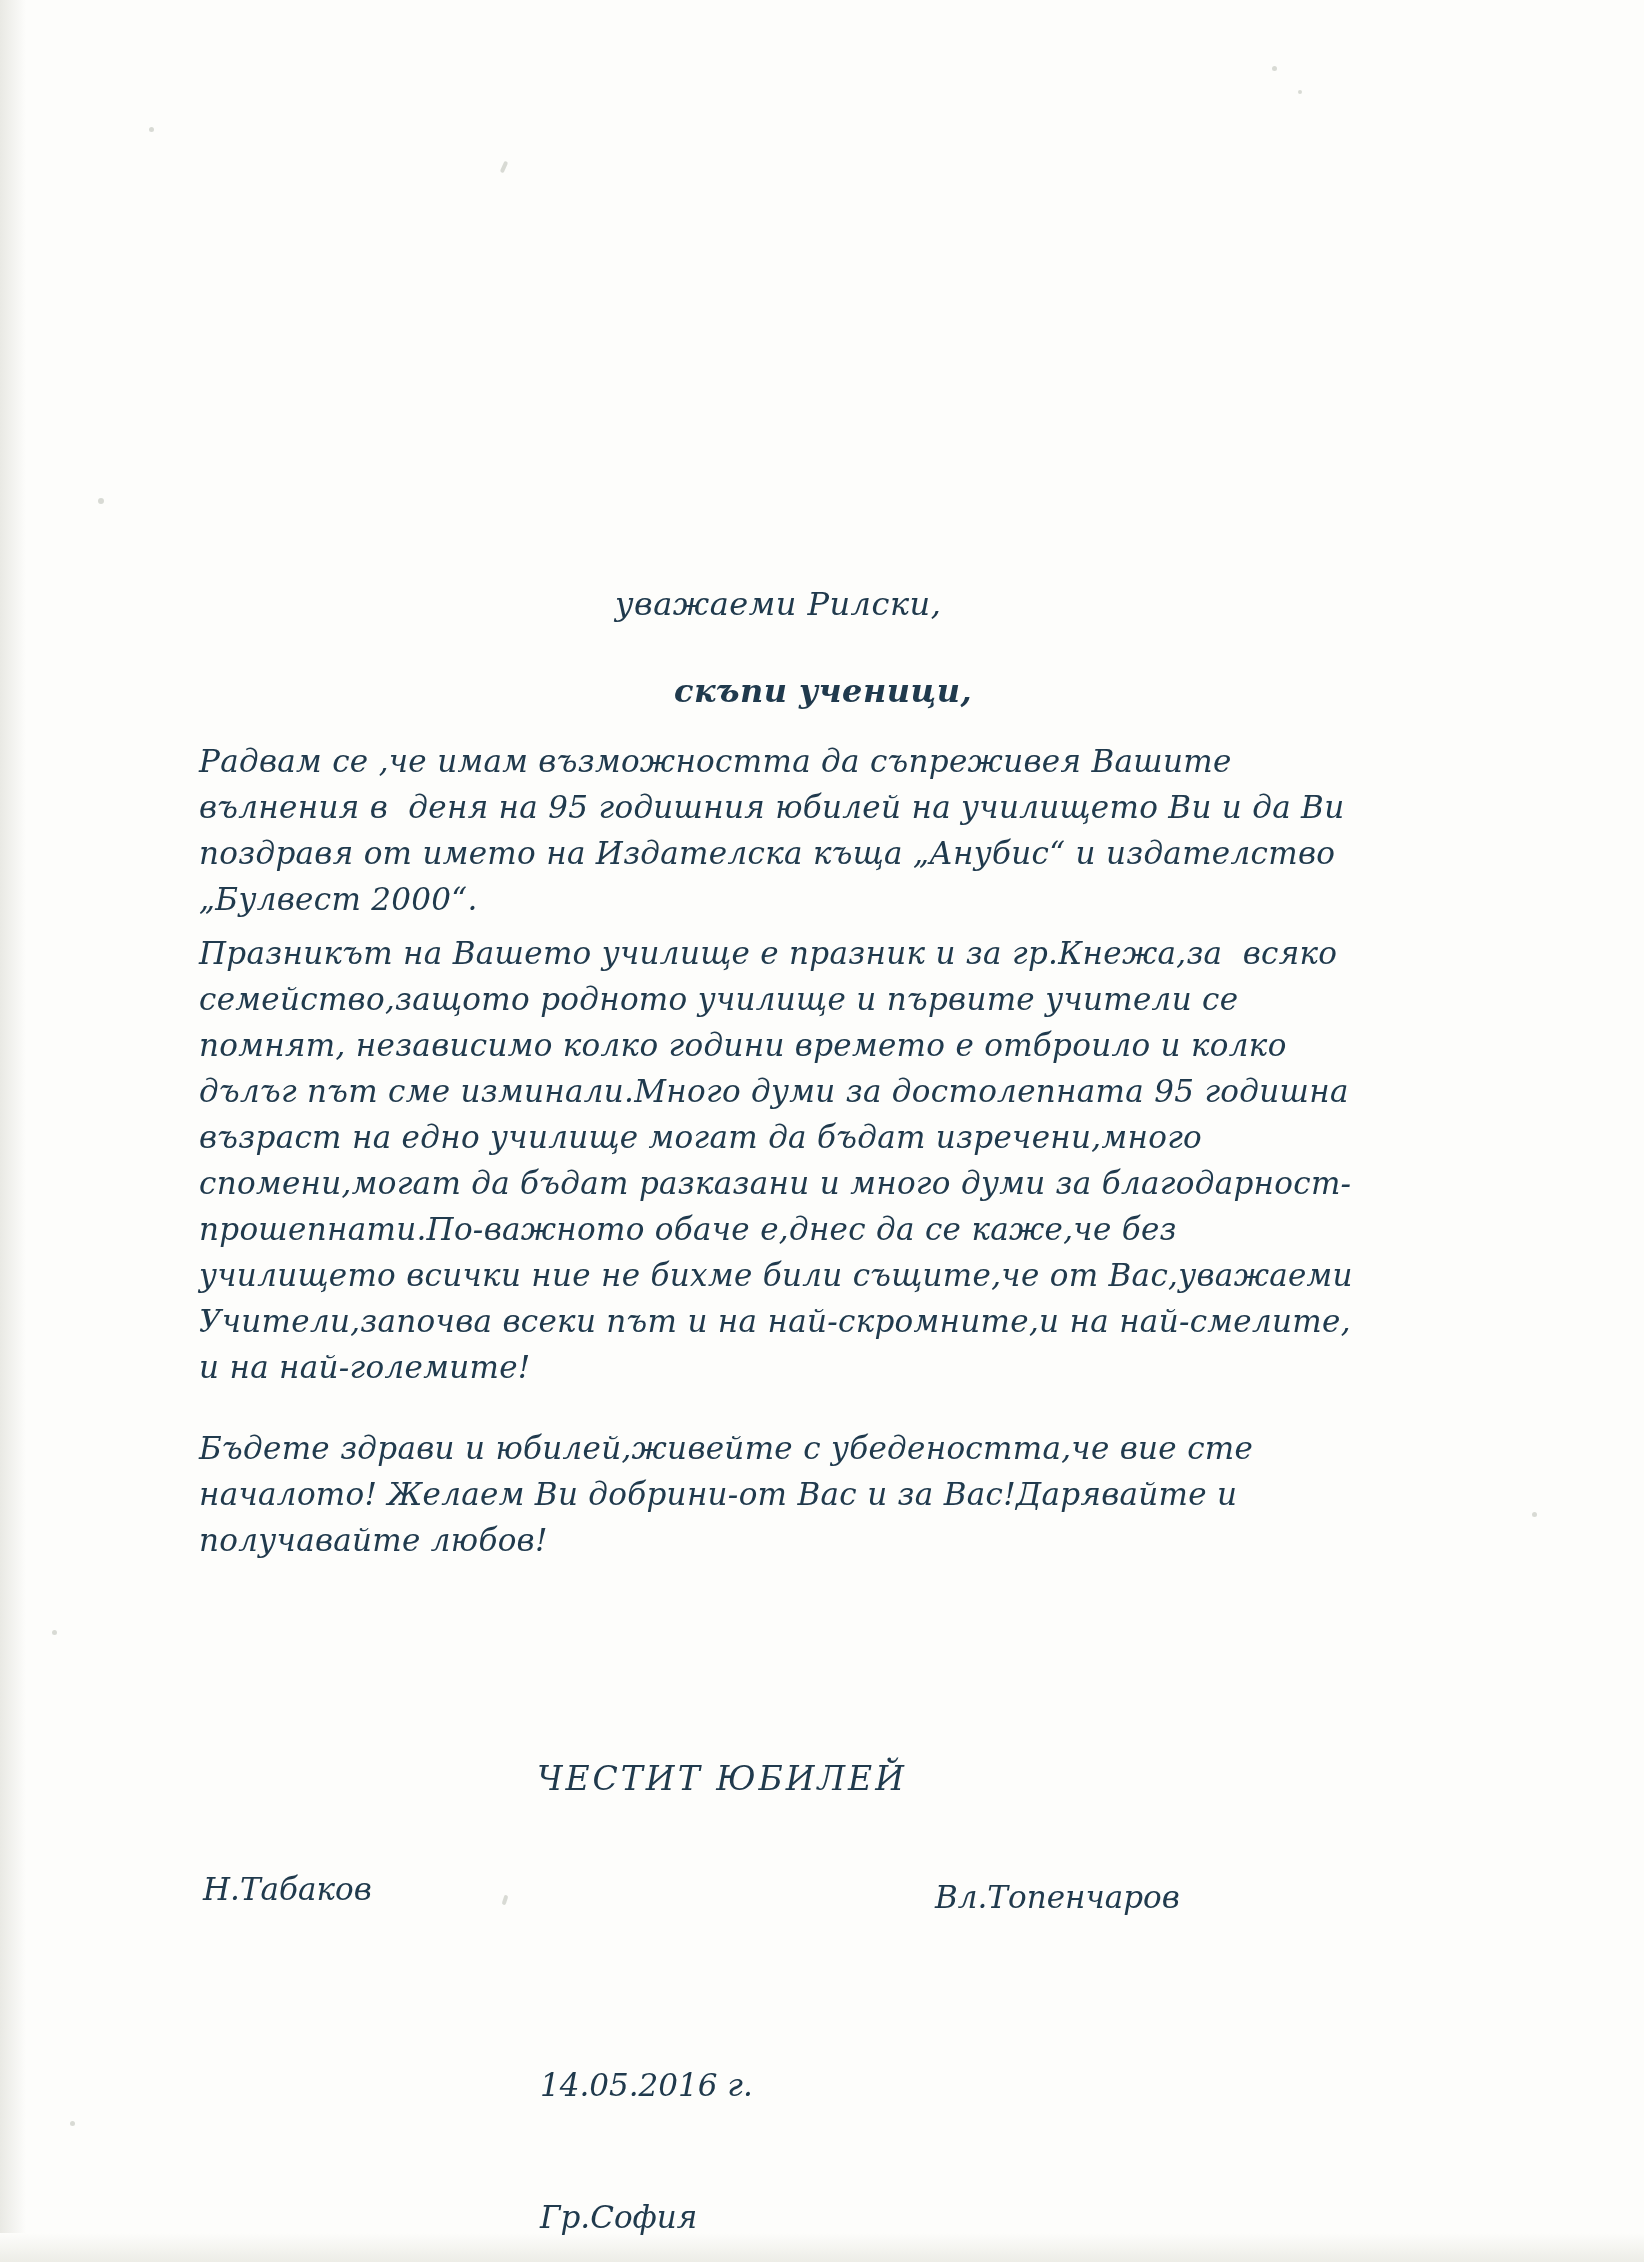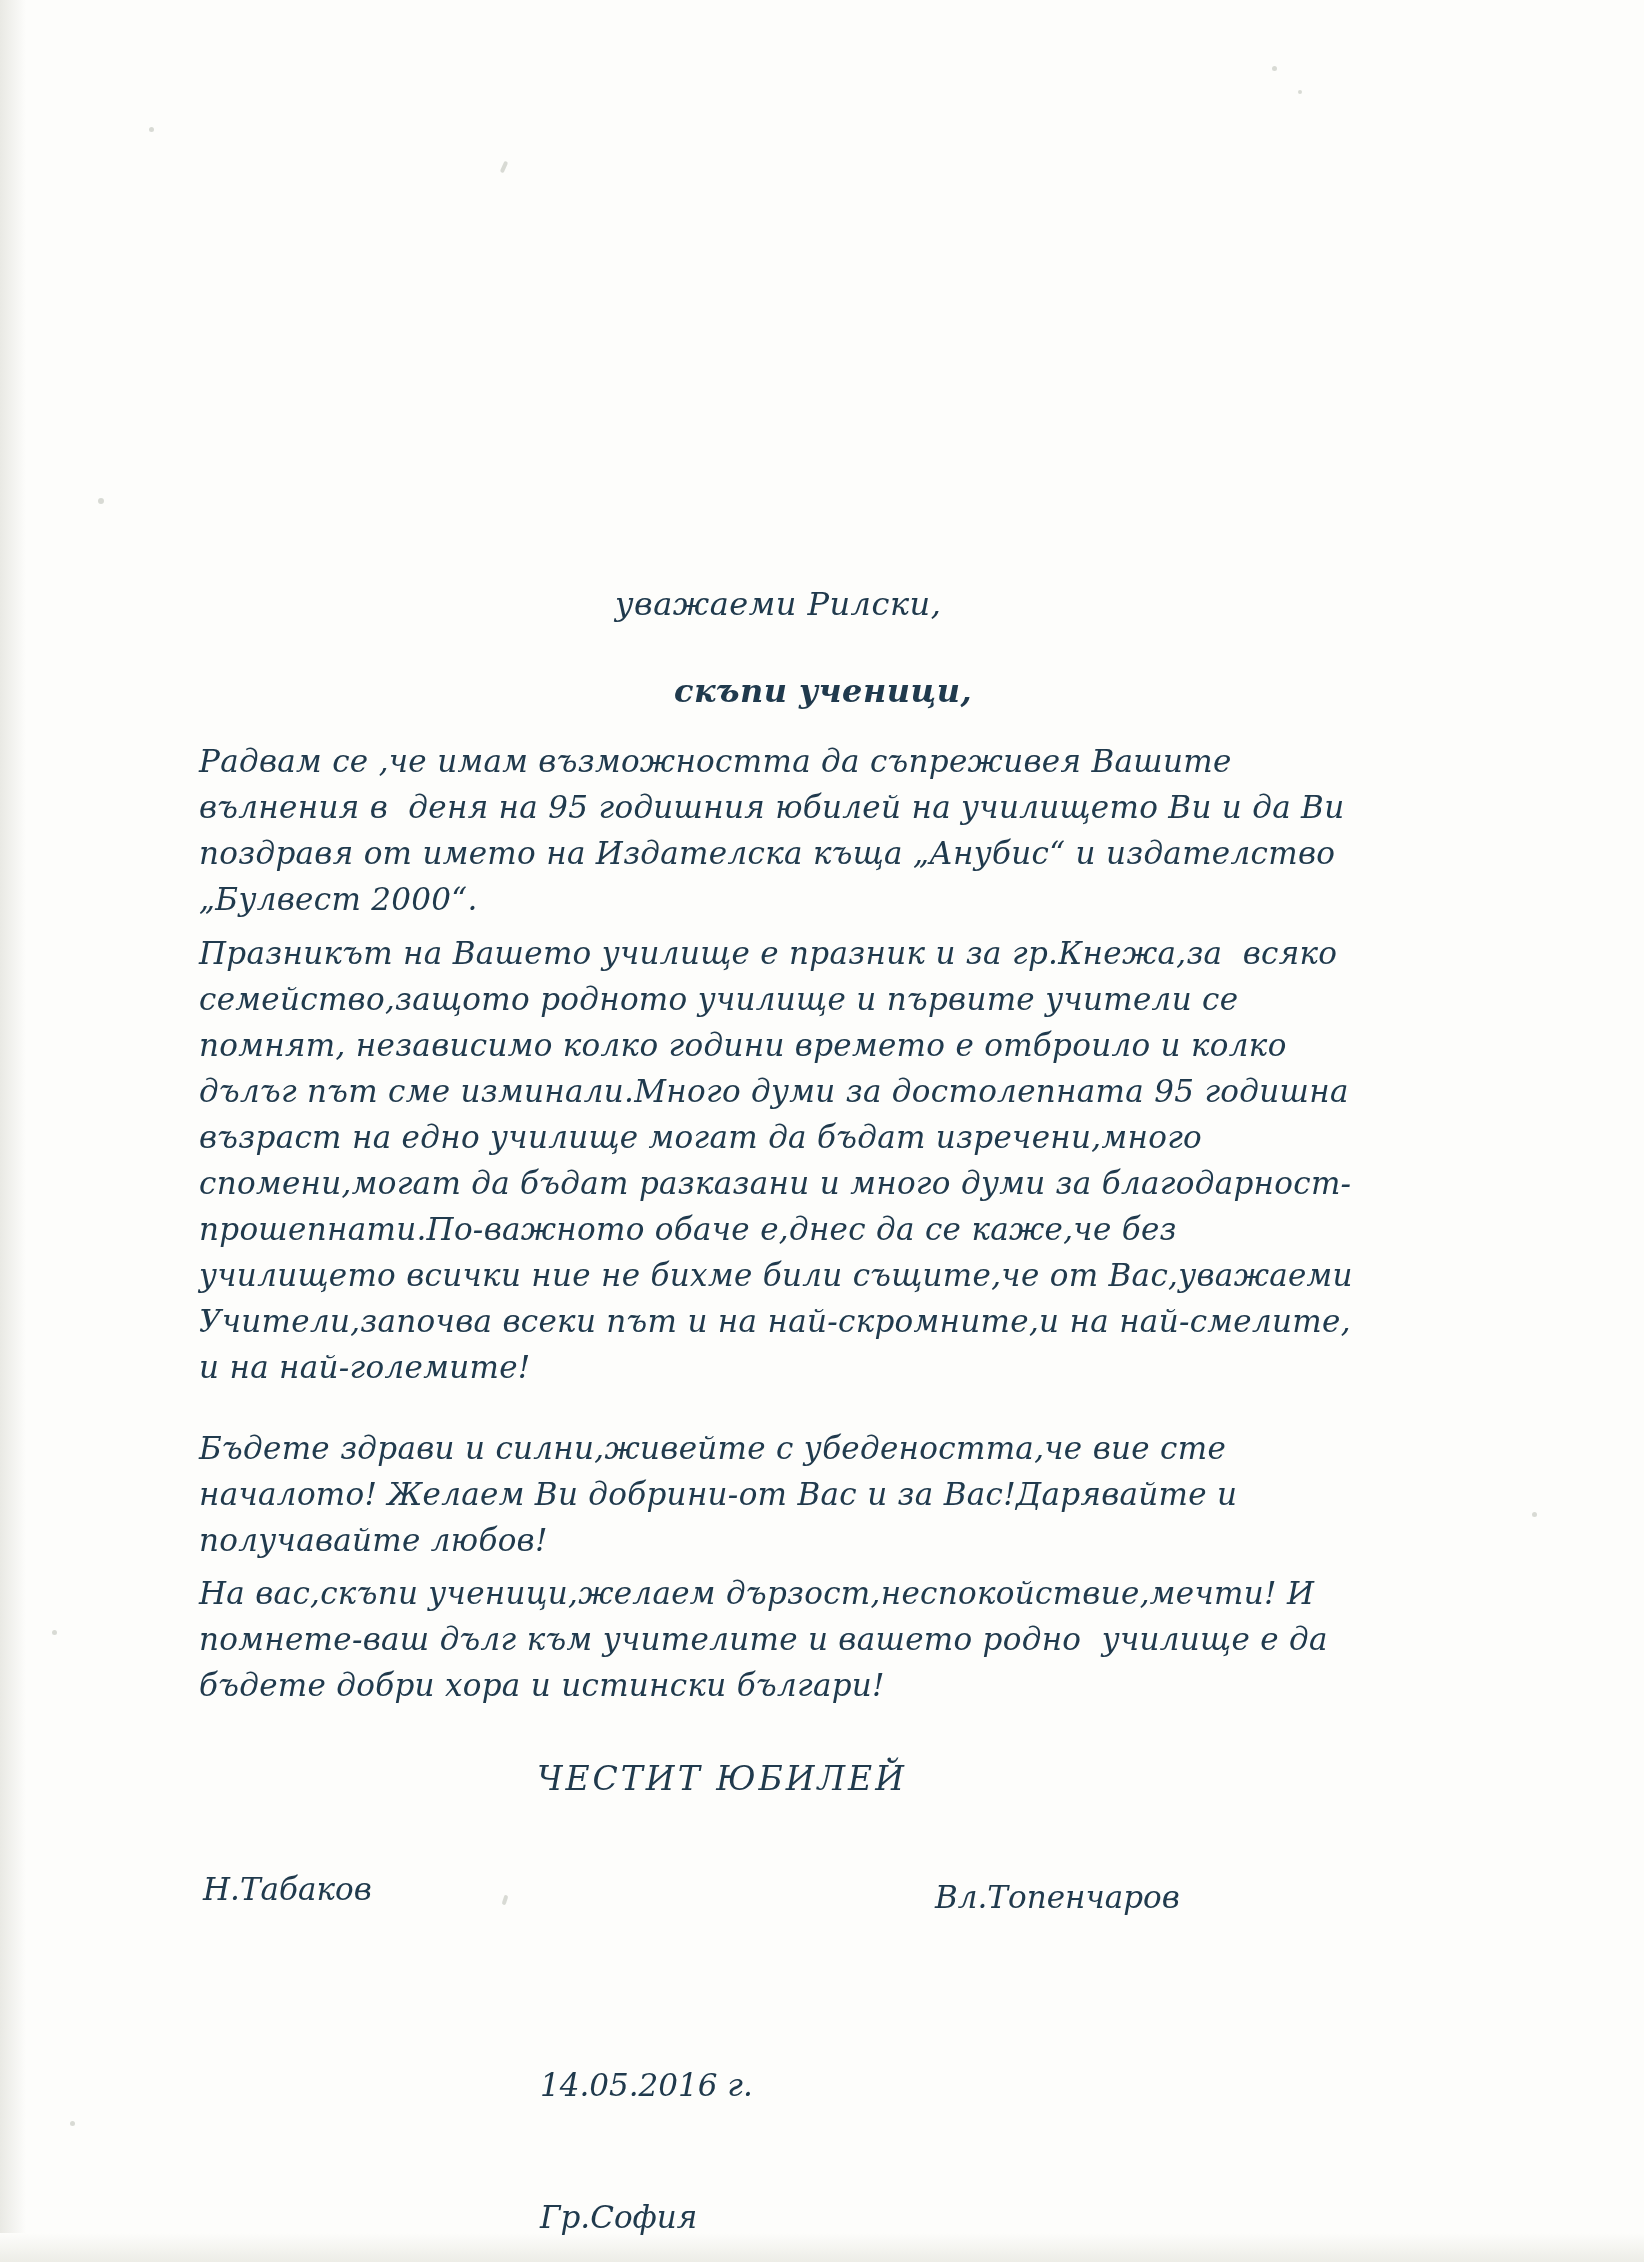--- a/index.html
+++ b/index.html
@@ -147,22 +147,21 @@
 <div class="page-edge-bottom"></div>
 
 <div class="doc">
 
 
   <div class="salutation-2 ink">уважаеми Рилски,</div>
   <div class="salutation-3 ink">скъпи ученици,</div>
 
   <div class="para ink p1">Радвам се ,че имам възможността да съпреживея Вашите вълнения в  деня на 95 годишния юбилей на училището Ви и да Ви поздравя от името на Издателска къща „Анубис“ и издателство „Булвест 2000“.</div>
   <div class="para ink p2">Празникът на Вашето училище е празник и за гр.Кнежа,за  всяко семейство,защото родното училище и първите учители се помнят, независимо колко години времето е отброило и колко дълъг път сме изминали.Много думи за достолепната 95 годишна възраст на едно училище могат да бъдат изречени,много спомени,могат да бъдат разказани и много думи за благодарност- прошепнати.По-важното обаче е,днес да се каже,че без училището всички ние не бихме били същите,че от Вас,уважаеми Учители,започва всеки път и на най-скромните,и на най-смелите,  и на най-големите!</div>
-  <div class="para ink p3">Бъдете здрави и силни,живейте с убедеността,че вие сте началото! Желаем Ви добрини-от Вас и за Вас!Дарявайте и получавайте любов!</div>
-  <div class="para ink p4">На вас,скъпи ученици,желаем дързост,неспокойствие,мечти! И помнете-ваш дълг към учителите и вашето родно  училище е да бъдете добри хора и истински българи!</div>
+  <div class="para ink p3">Бъдете здрави и юбилей,живейте с убедеността,че вие сте началото! Желаем Ви добрини-от Вас и за Вас!Дарявайте и получавайте любов!</div>
 
   <div class="honor ink">ЧЕСТИТ ЮБИЛЕЙ</div>
 
   <div class="sig-left ink">Н.Табаков</div>
   <div class="sig-right ink">Вл.Топенчаров</div>
 
   <div class="datestamp ink">
     <div>14.05.2016 г.</div>
     <div>Гр.София</div>
   </div>

